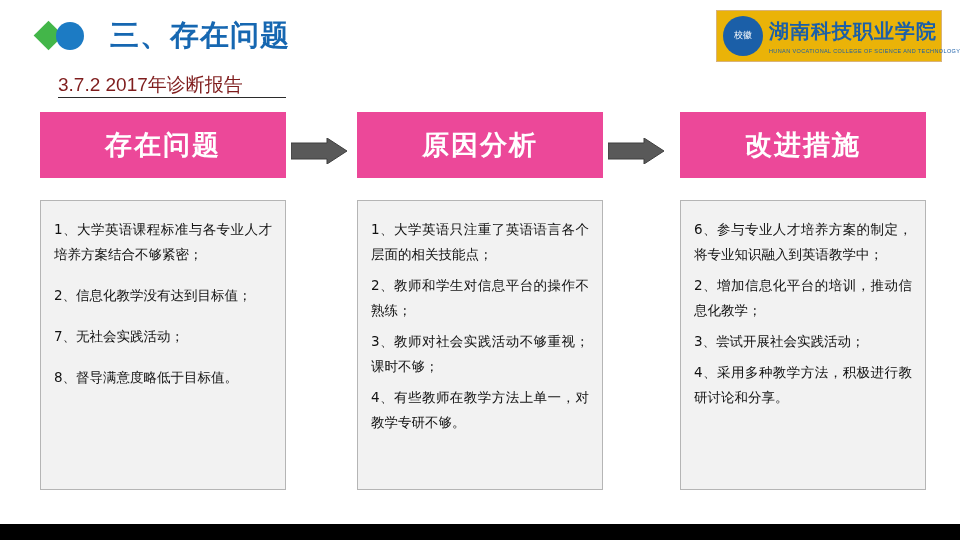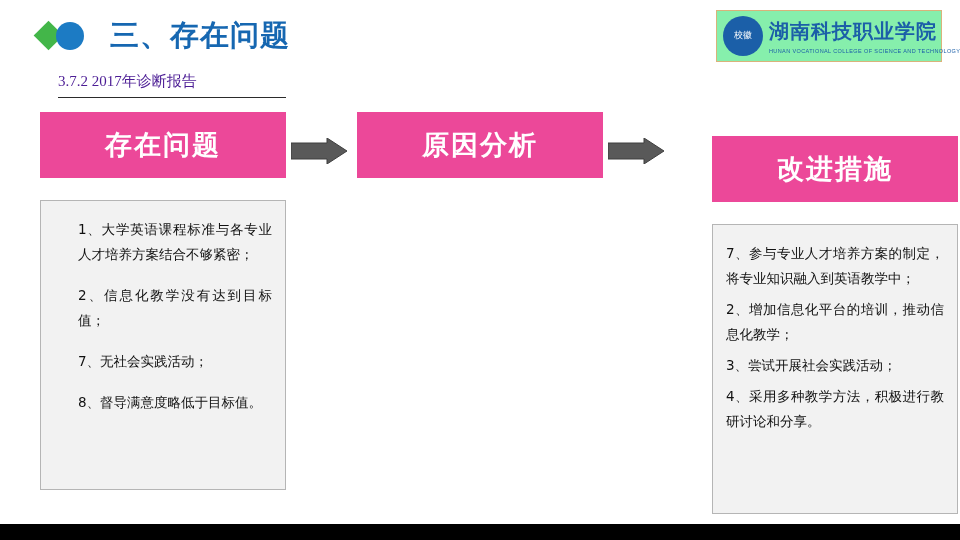--- a/index.html
+++ b/index.html
@@ -60,21 +60,21 @@
   }
 
   
   .school-logo {
     position: absolute;
     right: 18px;
     top: 10px;
     width: 226px;
     height: 52px;
     border: 1px solid #d9b37a;
-    background: #86efac;
+    background: #eab308;
     display: flex;
     align-items: center;
     padding: 0 6px;
     box-sizing: border-box;
   }
   .school-seal {
     width: 40px;
     height: 40px;
     border-radius: 50%;
     background: #1b5fa8;
@@ -107,24 +107,24 @@
     white-space: nowrap;
     margin-top: 3px;
     font-family: "Liberation Sans", sans-serif;
   }
 
   
   .subtitle {
     position: absolute;
     left: 58px;
     top: 72px;
-    font-size: 15px;
-    color: #4c1d95;
-    white-space: nowrap;
-    font-family: Liberation Serif, serif;
+    font-size: 19px;
+    color: #7f1d1d;
+    white-space: nowrap;
+    font-family: Liberation Sans, sans-serif;
   }
   .subtitle-underline {
     position: absolute;
     left: 58px;
     top: 97px;
     width: 228px;
     height: 1px;
     background: #2b2b2b;
   }
 
@@ -136,21 +136,21 @@
     width: 880px;
     height: 390px;
   }
   .col {
     position: absolute;
     top: 0;
     width: 246px;
   }
   .col-0 { left: 0px; }
   .col-1 { left: 317px; }
-  .col-2 { left: 672px; margin-top: 24px; }
+  .col-2 { left: 640px; }
 
   .col-head {
     height: 66px;
     background: #ec4899;
     display: flex;
     align-items: center;
     justify-content: center;
     color: #ffffff;
     font-size: 27px;
     font-weight: bold;
@@ -168,21 +168,20 @@
   .col-body p {
     margin: 0 0 6px 0;
     font-size: 13.5px;
     line-height: 1.85;
     color: #111111;
     font-family: "DejaVu Sans", sans-serif;
     text-align: justify;
   }
   .col-body.spaced p {
     margin-bottom: 16px;
-    margin-left: 24px;
   }
 
   
   .arrow {
     position: absolute;
     top: 26px;
     width: 56px;
     height: 26px;
   }
   .arrow-0 { left: 251px; }
@@ -234,32 +233,38 @@
   </div>
 
   <div class="arrow arrow-0">
     <svg width="56" height="26" viewBox="0 0 56 26">
       <polygon points="0,5 36,5 36,0 56,13 36,26 36,21 0,21" fill="#595959" stroke="#3f3f3f" stroke-width="1"></polygon>
     </svg>
   </div>
 
   <div class="col col-1">
     <div class="col-head">原因分析</div>
+    <div class="col-body">
+      <p>1、大学英语只注重了英语语言各个层面的相关技能点；</p>
+      <p>2、教师和学生对信息平台的操作不熟练；</p>
+      <p>3、教师对社会实践活动不够重视；课时不够；</p>
+      <p>4、有些教师在教学方法上单一，对教学专研不够。</p>
+    </div>
   </div>
 
   <div class="arrow arrow-1">
     <svg width="56" height="26" viewBox="0 0 56 26">
       <polygon points="0,5 36,5 36,0 56,13 36,26 36,21 0,21" fill="#595959" stroke="#3f3f3f" stroke-width="1"></polygon>
     </svg>
   </div>
 
   <div class="col col-2">
     <div class="col-head">改进措施</div>
     <div class="col-body">
-      <p>7、参与专业人才培养方案的制定，将专业知识融入到英语教学中；</p>
+      <p>6、参与专业人才培养方案的制定，将专业知识融入到英语教学中；</p>
       <p>2、增加信息化平台的培训，推动信息化教学；</p>
       <p>3、尝试开展社会实践活动；</p>
       <p>4、采用多种教学方法，积极进行教研讨论和分享。</p>
     </div>
   </div>
 
 </div>
 
 <div class="bottom-bar"></div>
 

